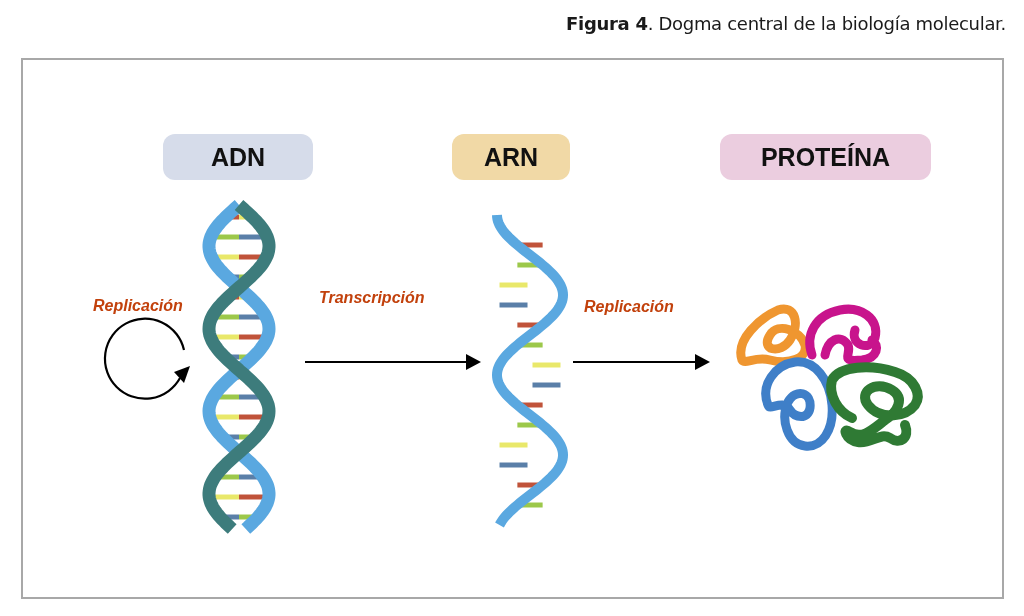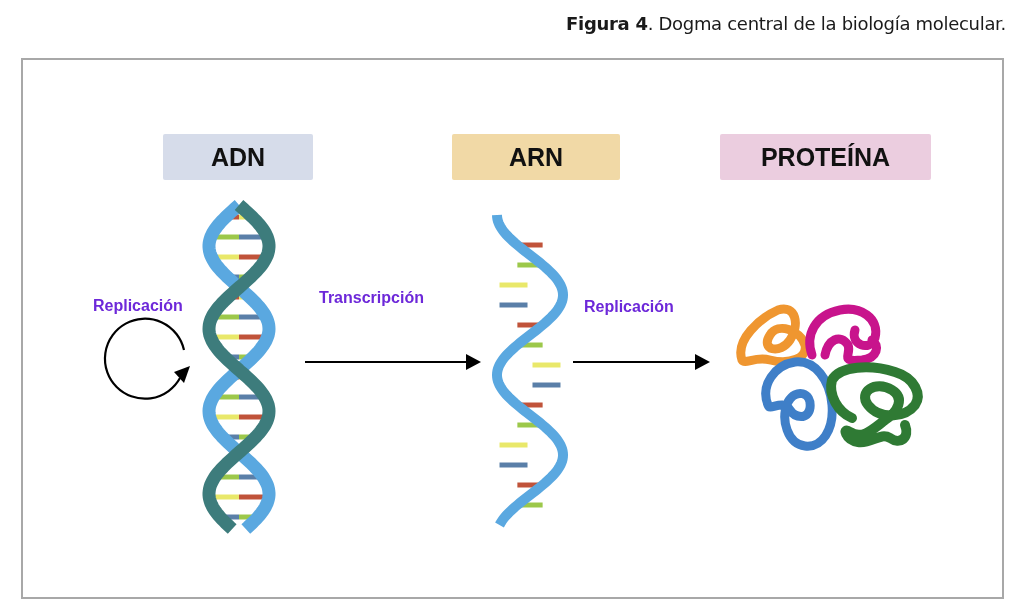--- a/index.html
+++ b/index.html
@@ -3,28 +3,28 @@
 <meta charset="utf-8">
 <style>
   html, body { margin: 0; padding: 0; background: #ffffff; }
   body { width: 1024px; height: 616px; position: relative; overflow: hidden;
          font-family: "Liberation Sans", sans-serif; }
   .caption { position: absolute; right: 18px; top: 13px; font-size: 18px; color: #1a1a1a;
              font-family: "DejaVu Sans", sans-serif; letter-spacing: -0.3px; }
   .caption b { font-weight: bold; }
   .frame { position: absolute; left: 21px; top: 58px; width: 983px; height: 541px;
            border: 2px solid #a8a8a8; box-sizing: border-box; background: #fff; }
-  .pill { position: absolute; height: 46px; border-radius: 2px; display: flex;
+  .pill { position: absolute; height: 46px; border-radius: 12px; display: flex;
           align-items: center; justify-content: center; font-weight: bold; font-size: 25px;
           color: #111; font-family: "Liberation Sans", sans-serif; }
   .pill-adn { left: 163px; top: 134px; width: 150px; background: #d6dcea; }
-  .pill-arn { left: 452px; top: 134px; width: 168px; background: #f1d9a6; }
+  .pill-arn { left: 452px; top: 134px; width: 118px; background: #f1d9a6; }
   .pill-prot { left: 720px; top: 134px; width: 211px; background: #ebcddf; }
-  .label { position: absolute; font-weight: bold; font-size: 16px; color: #6d28d9;
-           font-family: "Liberation Sans", sans-serif; }
+  .label { position: absolute; font-weight: bold; font-size: 16px; color: #c2410c;
+           font-family: "Liberation Sans", sans-serif; font-style: italic; }
   svg.art { position: absolute; left: 0; top: 0; }
 </style>
 </head>
 <body>
 
 <div class="caption"><b>Figura 4</b><span>. Dogma central de la biología molecular.</span></div>
 
 <div class="frame"></div>
 
 <div class="pill pill-adn">

